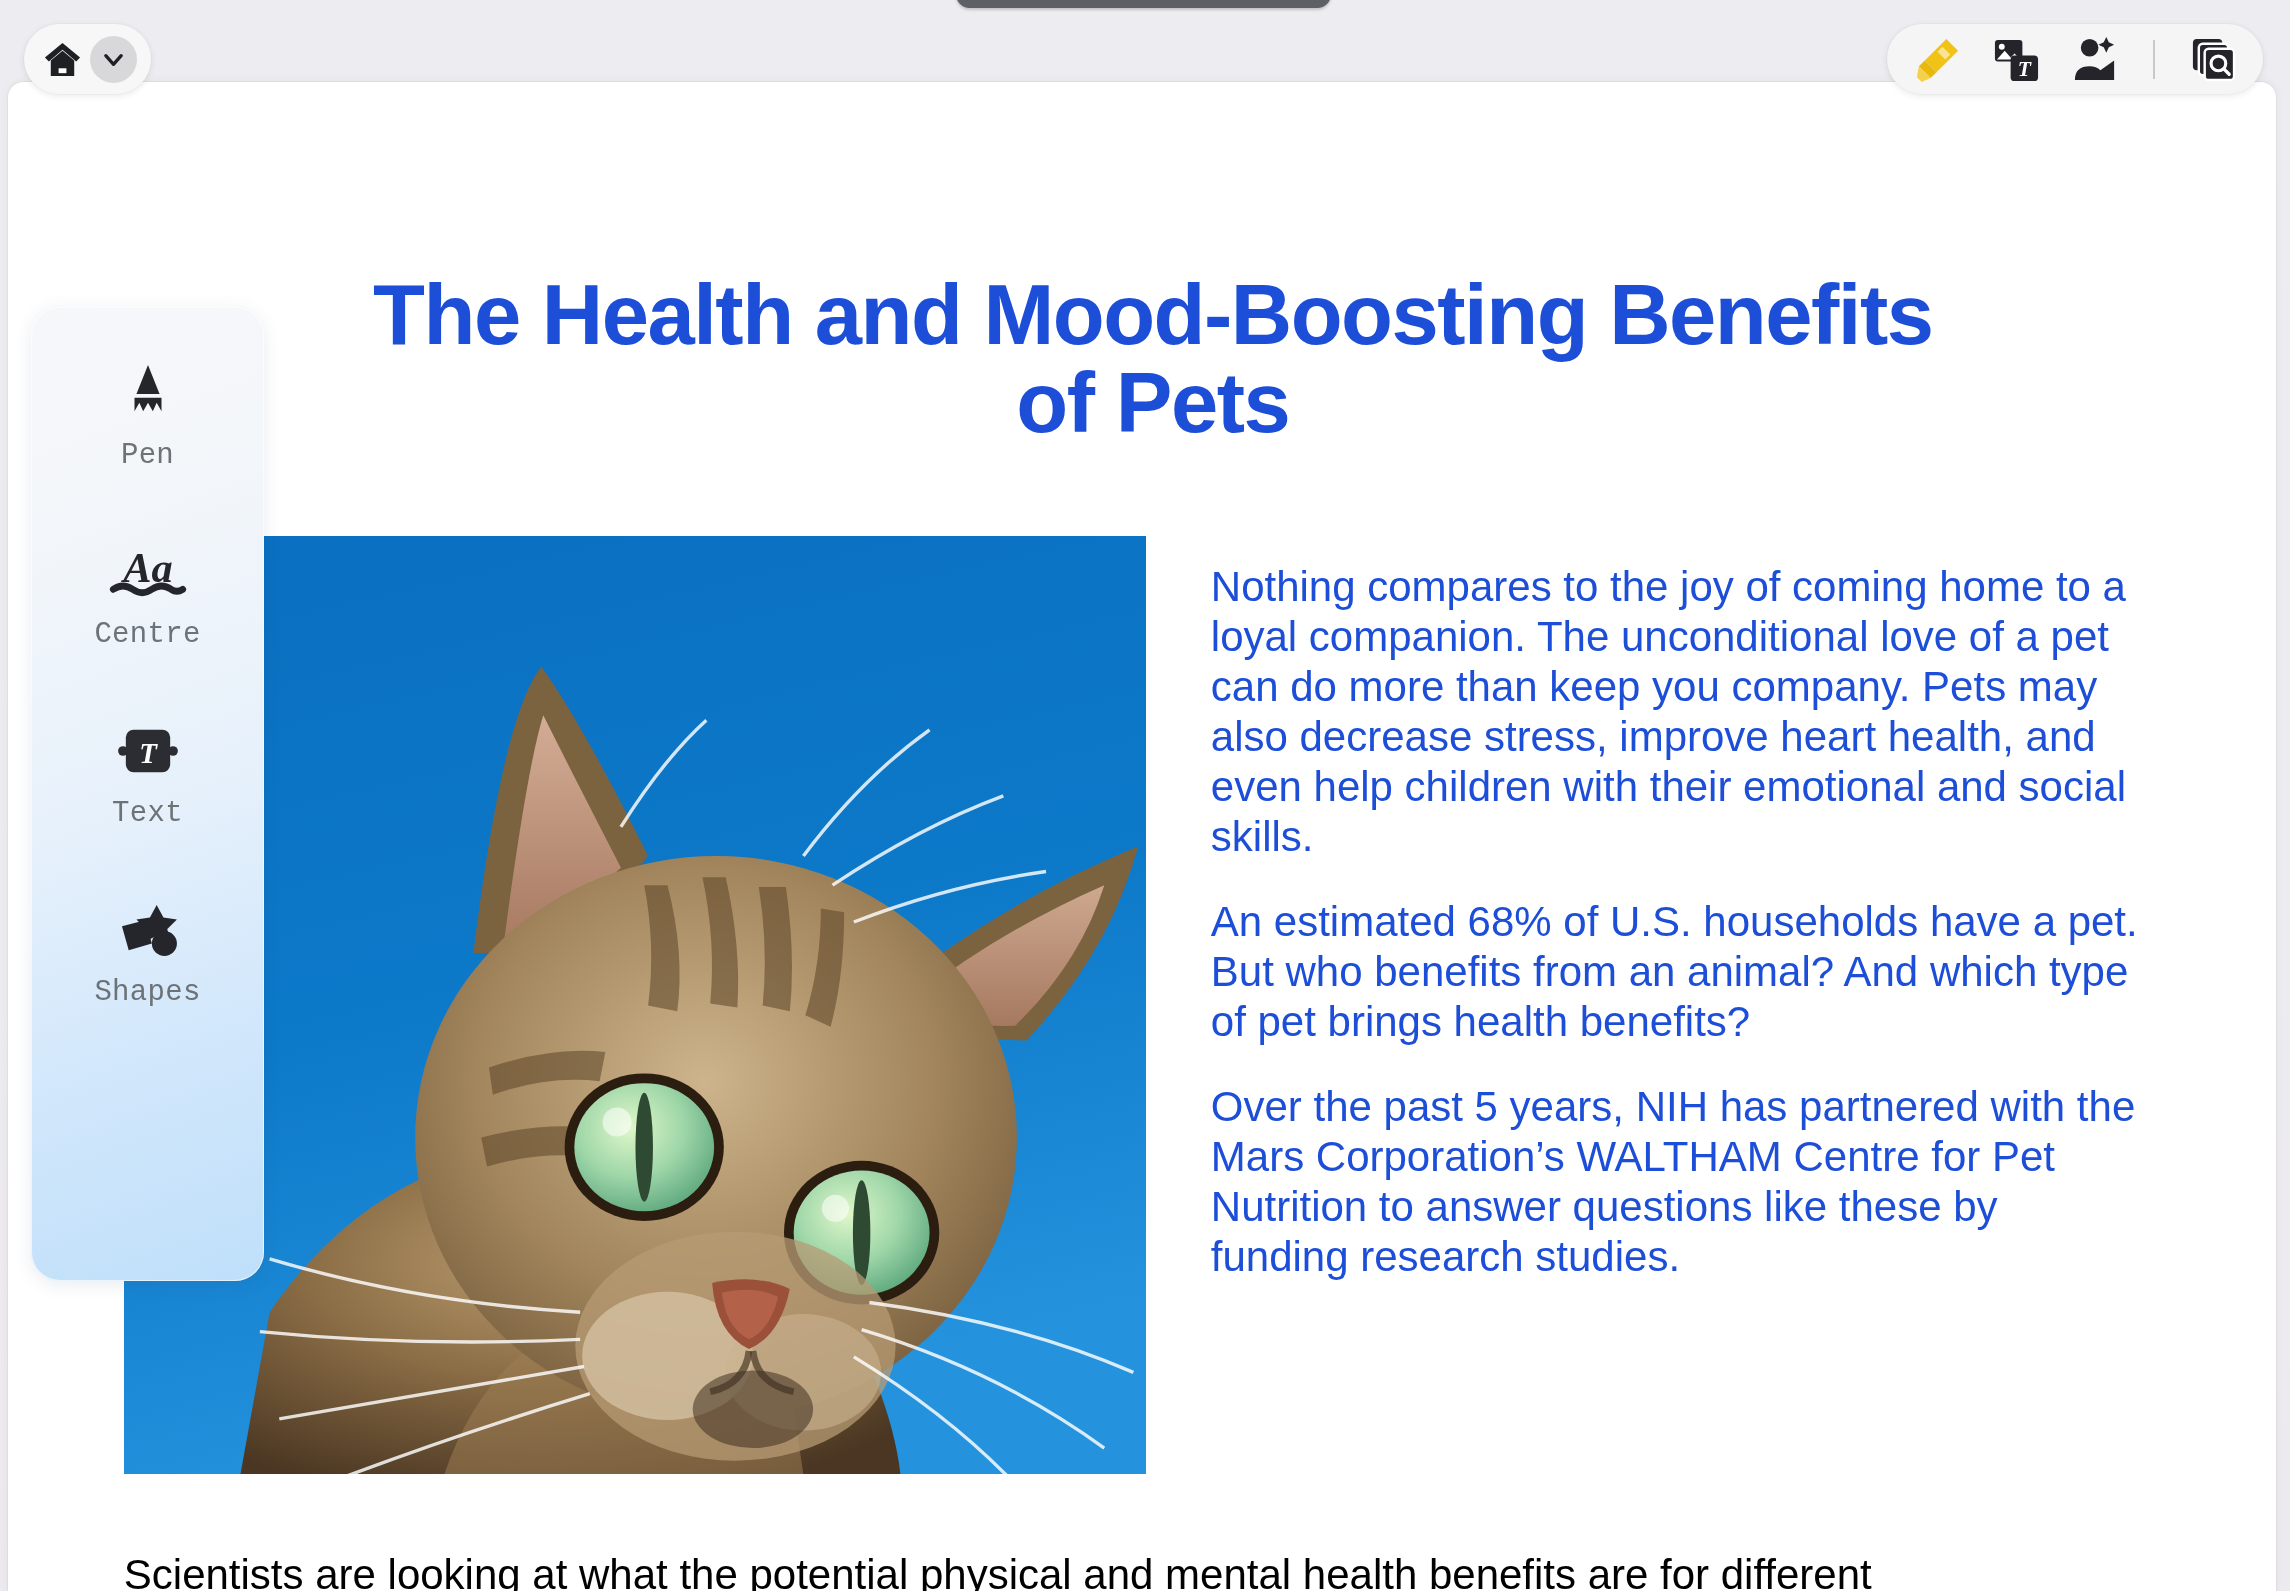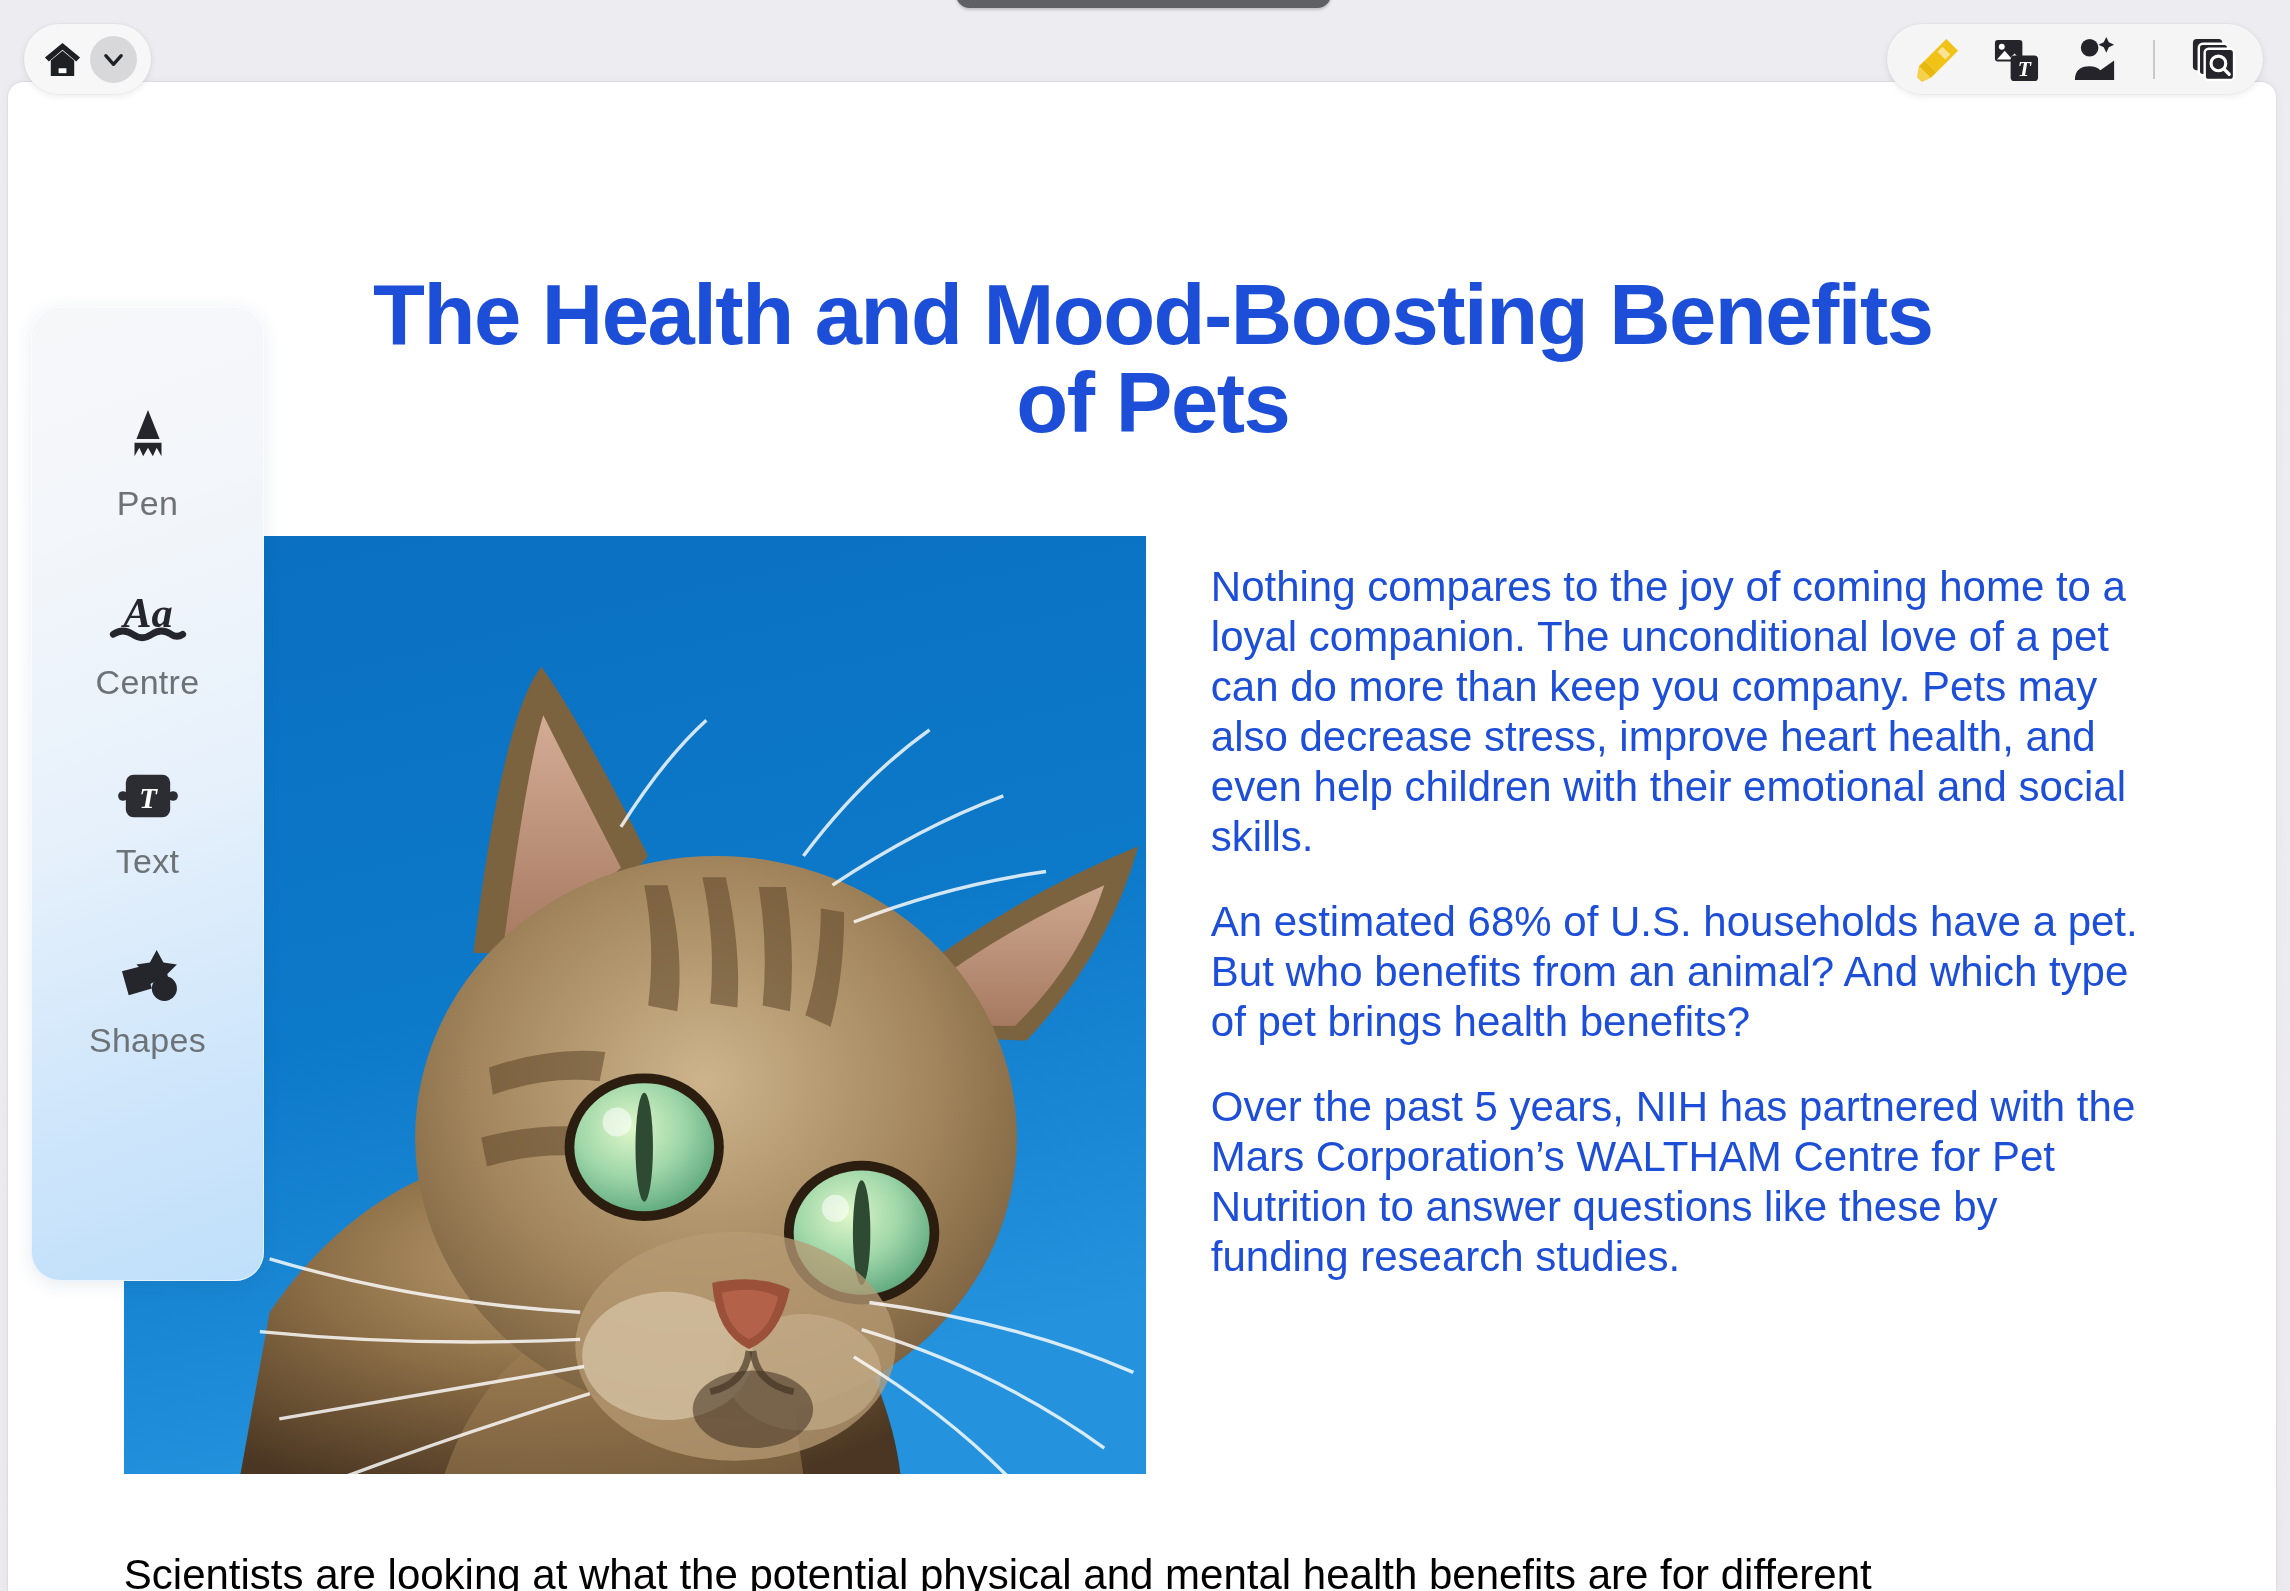--- a/index.html
+++ b/index.html
@@ -127,28 +127,27 @@
     flex-direction: column;
     align-items: center;
     justify-content: flex-start;
     cursor: pointer;
   }
   .side-item .ic {
     height: 60px;
     display: flex;
     align-items: center;
     justify-content: center;
-    margin-top: 45px;
   }
   .side-item .lbl {
     margin-top: 15.5px;
-    font-size: 34px;
+    font-size: 29px;
     color: #6d7277;
     letter-spacing: 0.3px;
-    font-family: Liberation Sans, sans-serif;
+    font-family: Liberation Mono, monospace;
   }
 
   
   .doc-title {
     position: absolute;
     left: 320px;
     top: 189px;
     width: 1650px;
     text-align: center;
     font-size: 85px;

